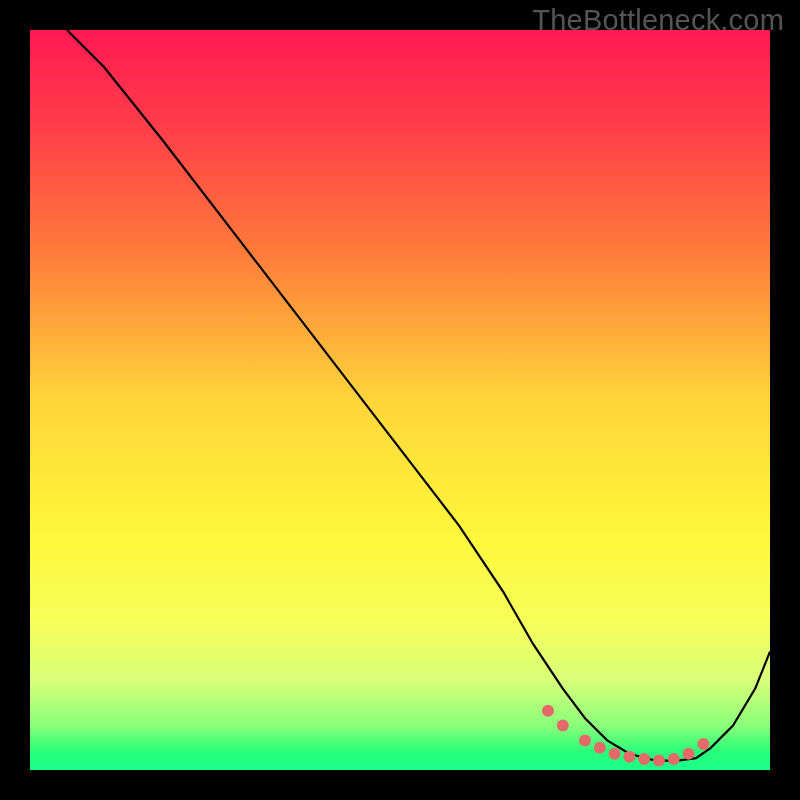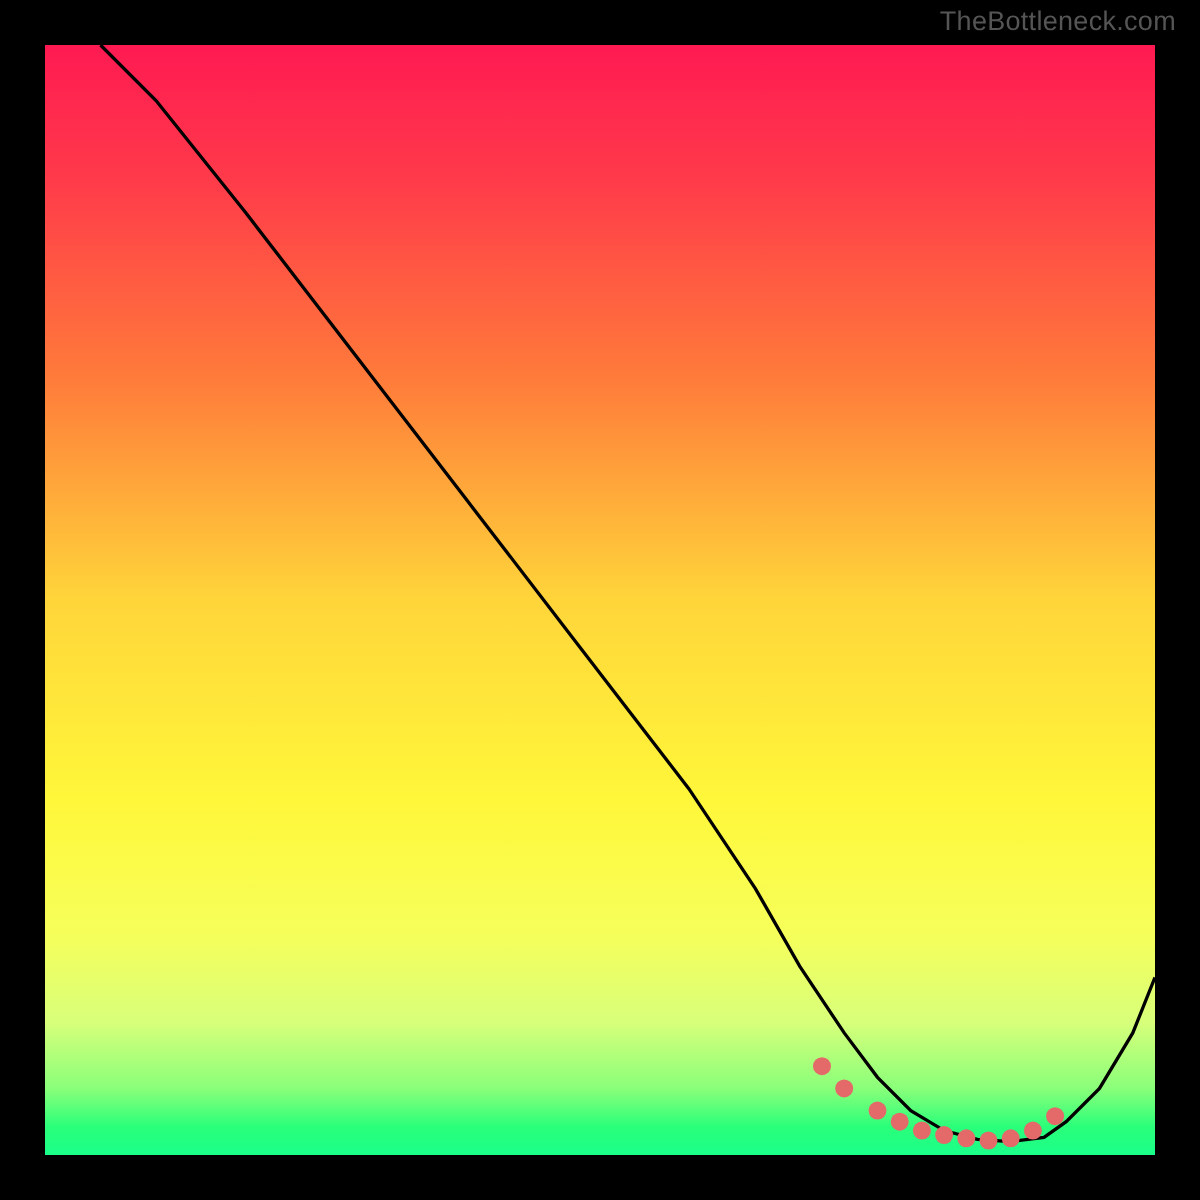--- a/index.html
+++ b/index.html
@@ -8,21 +8,21 @@
     height: 800px;
     background: #000;
     position: relative;
     font-family: Arial, Helvetica, sans-serif;
   }
   .watermark {
     position: absolute;
     top: 4px;
     right: 16px;
     color: #555;
-    font-size: 18px;
+    font-size: 29px;
     font-weight: 500;
     letter-spacing: 0.2px;
     z-index: 10;
   }
   .plot-area {
     position: absolute;
     left: 30px;
     top: 30px;
     width: 740px;
     height: 740px;

